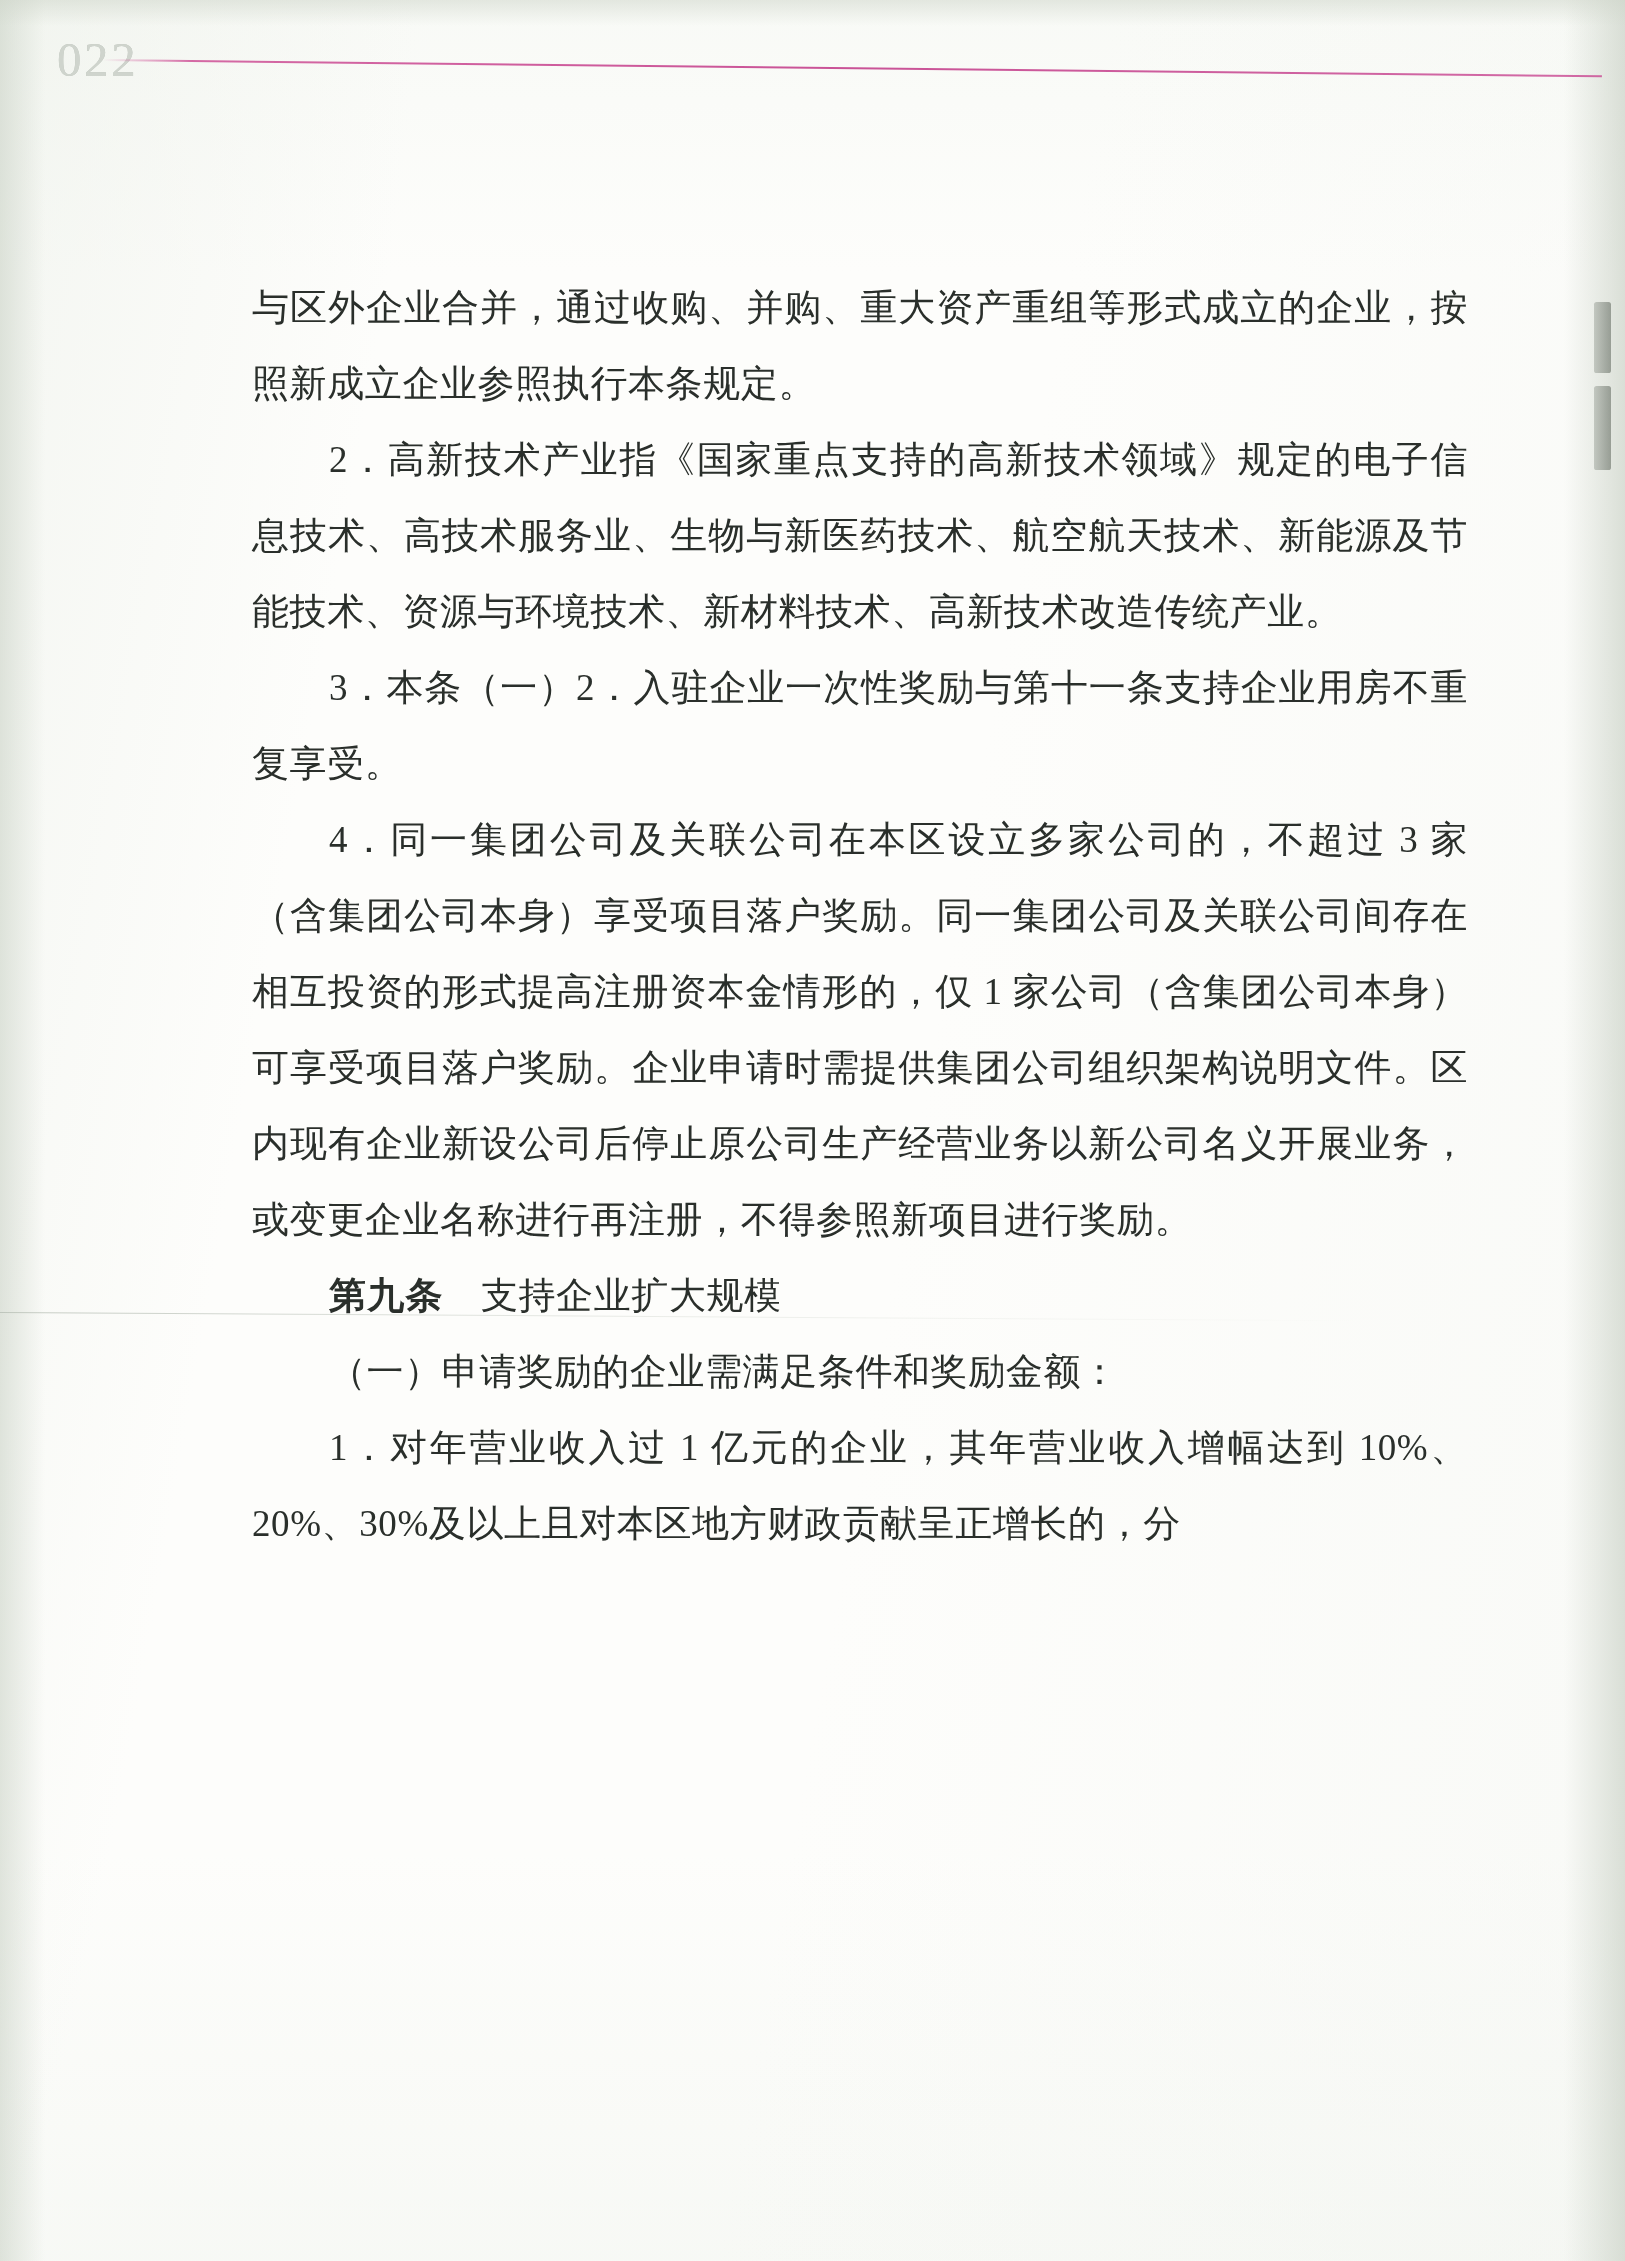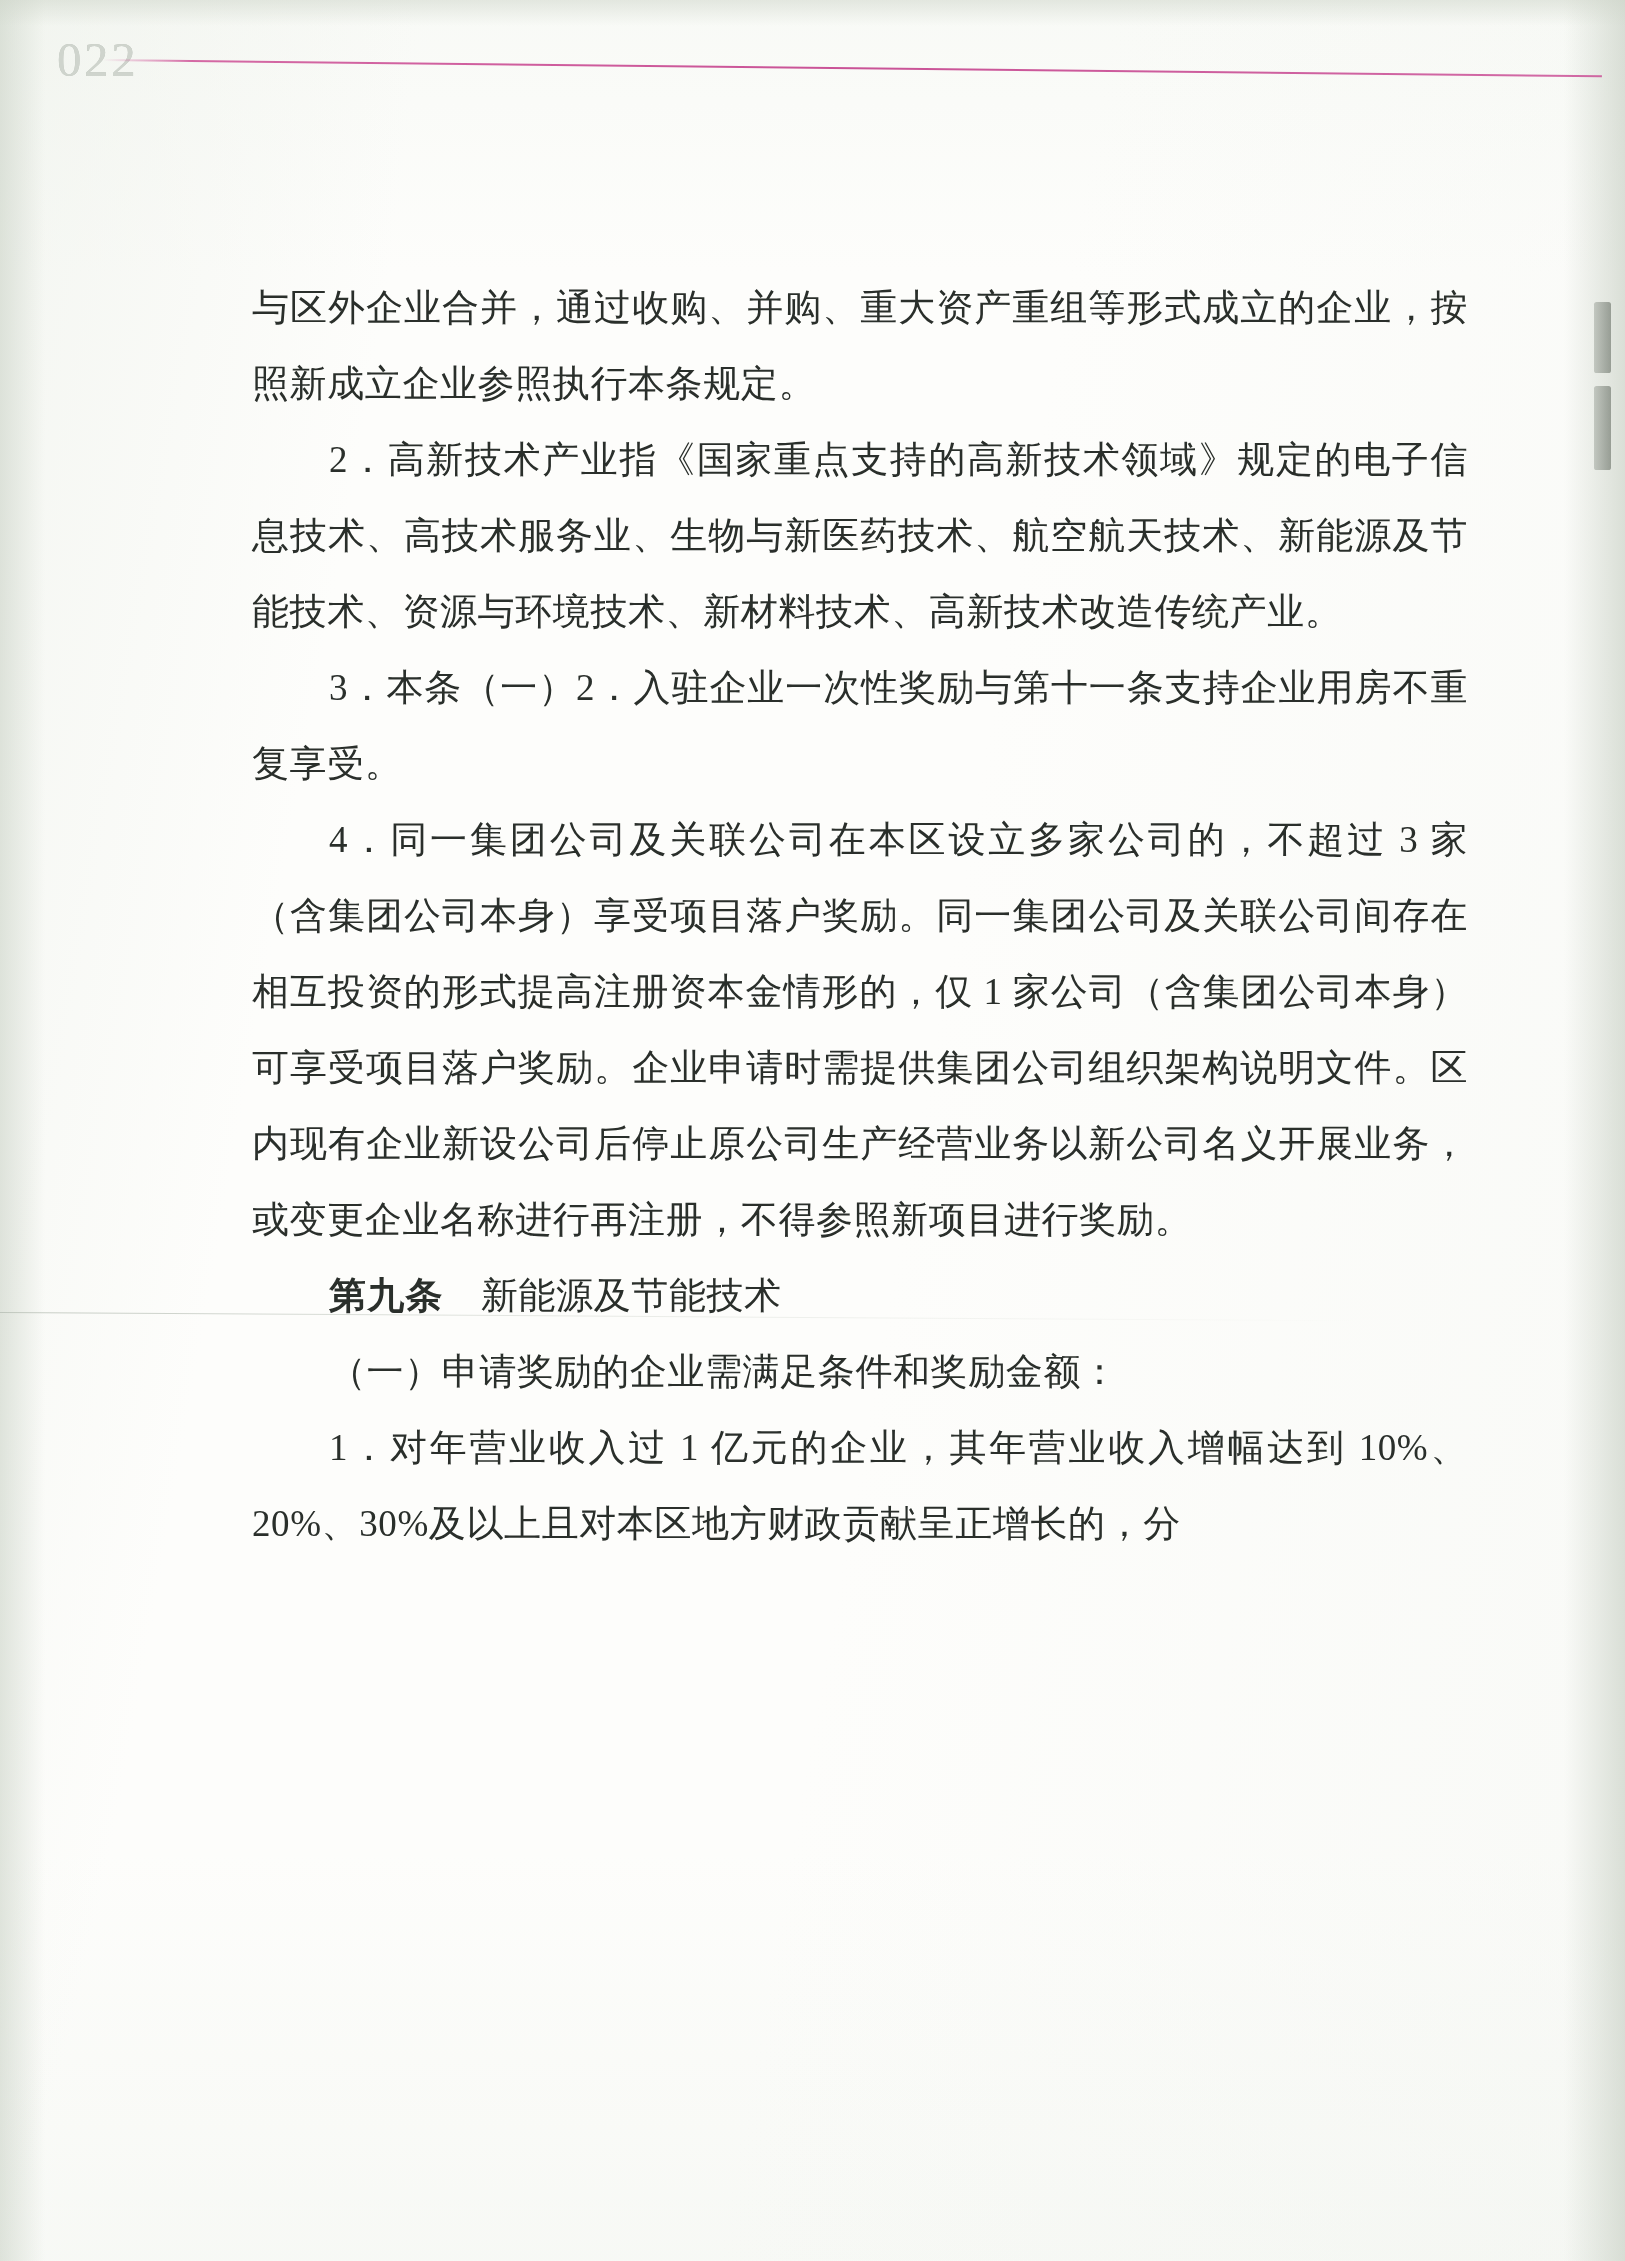--- a/index.html
+++ b/index.html
@@ -171,21 +171,21 @@
 
     <p class="para">
       <span class="indent"></span><span>3．本条（一）2．入驻企业一次性奖励与第十一条支持企业用房不重复享受。</span>
     </p>
 
     <p class="para">
       <span class="indent"></span><span>4．同一集团公司及关联公司在本区设立多家公司的，不超过 3 家（含集团公司本身）享受项目落户奖励。同一集团公司及关联公司间存在相互投资的形式提高注册资本金情形的，仅 1 家公司（含集团公司本身）可享受项目落户奖励。企业申请时需提供集团公司组织架构说明文件。区内现有企业新设公司后停止原公司生产经营业务以新公司名义开展业务，或变更企业名称进行再注册，不得参照新项目进行奖励。</span>
     </p>
 
     <p class="para">
-      <span class="indent"></span><span class="heading-term">第九条</span><span class="heading-gap"></span><span>新能源及节能技术</span>
+      <span class="indent"></span><span class="heading-term">第九条</span><span class="heading-gap"></span><span>支持企业扩大规模</span>
     </p>
 
     <p class="para">
       <span class="indent"></span><span>（一）申请奖励的企业需满足条件和奖励金额：</span>
     </p>
 
     <p class="para">
       <span class="indent"></span><span>1．对年营业收入过 1 亿元的企业，其年营业收入增幅达到 10%、20%、30%及以上且对本区地方财政贡献呈正增长的，分</span>
     </p>
 

